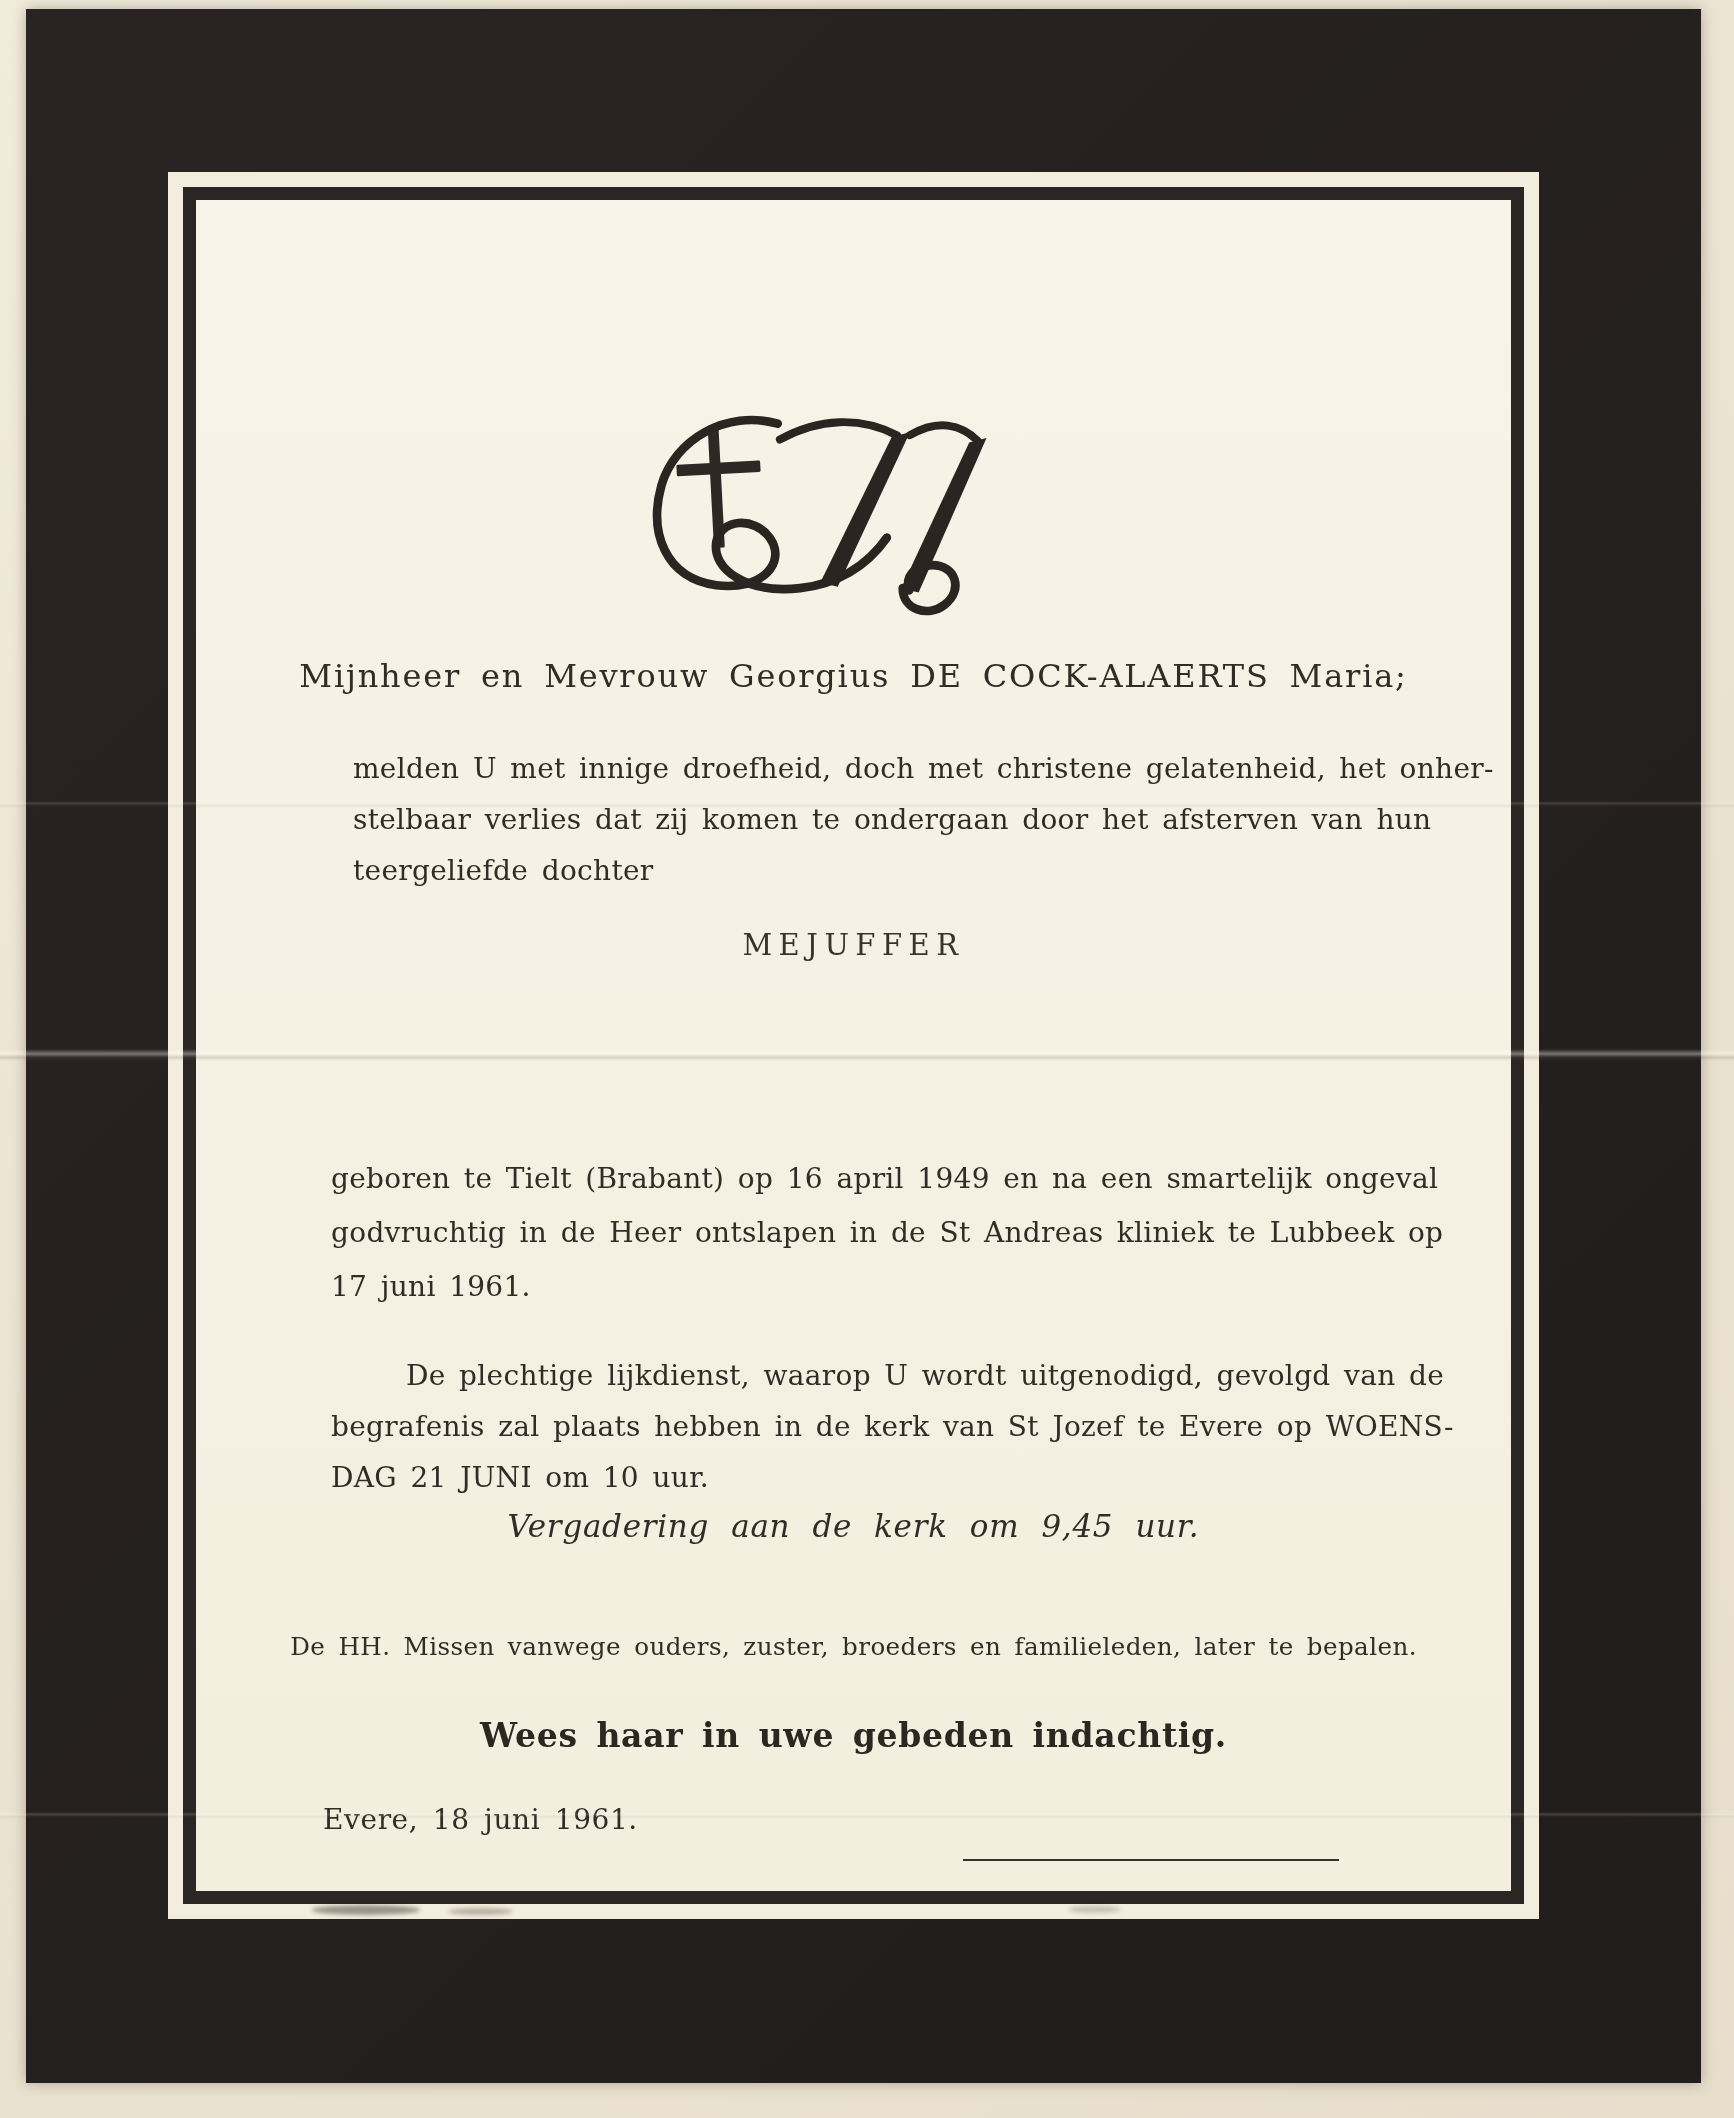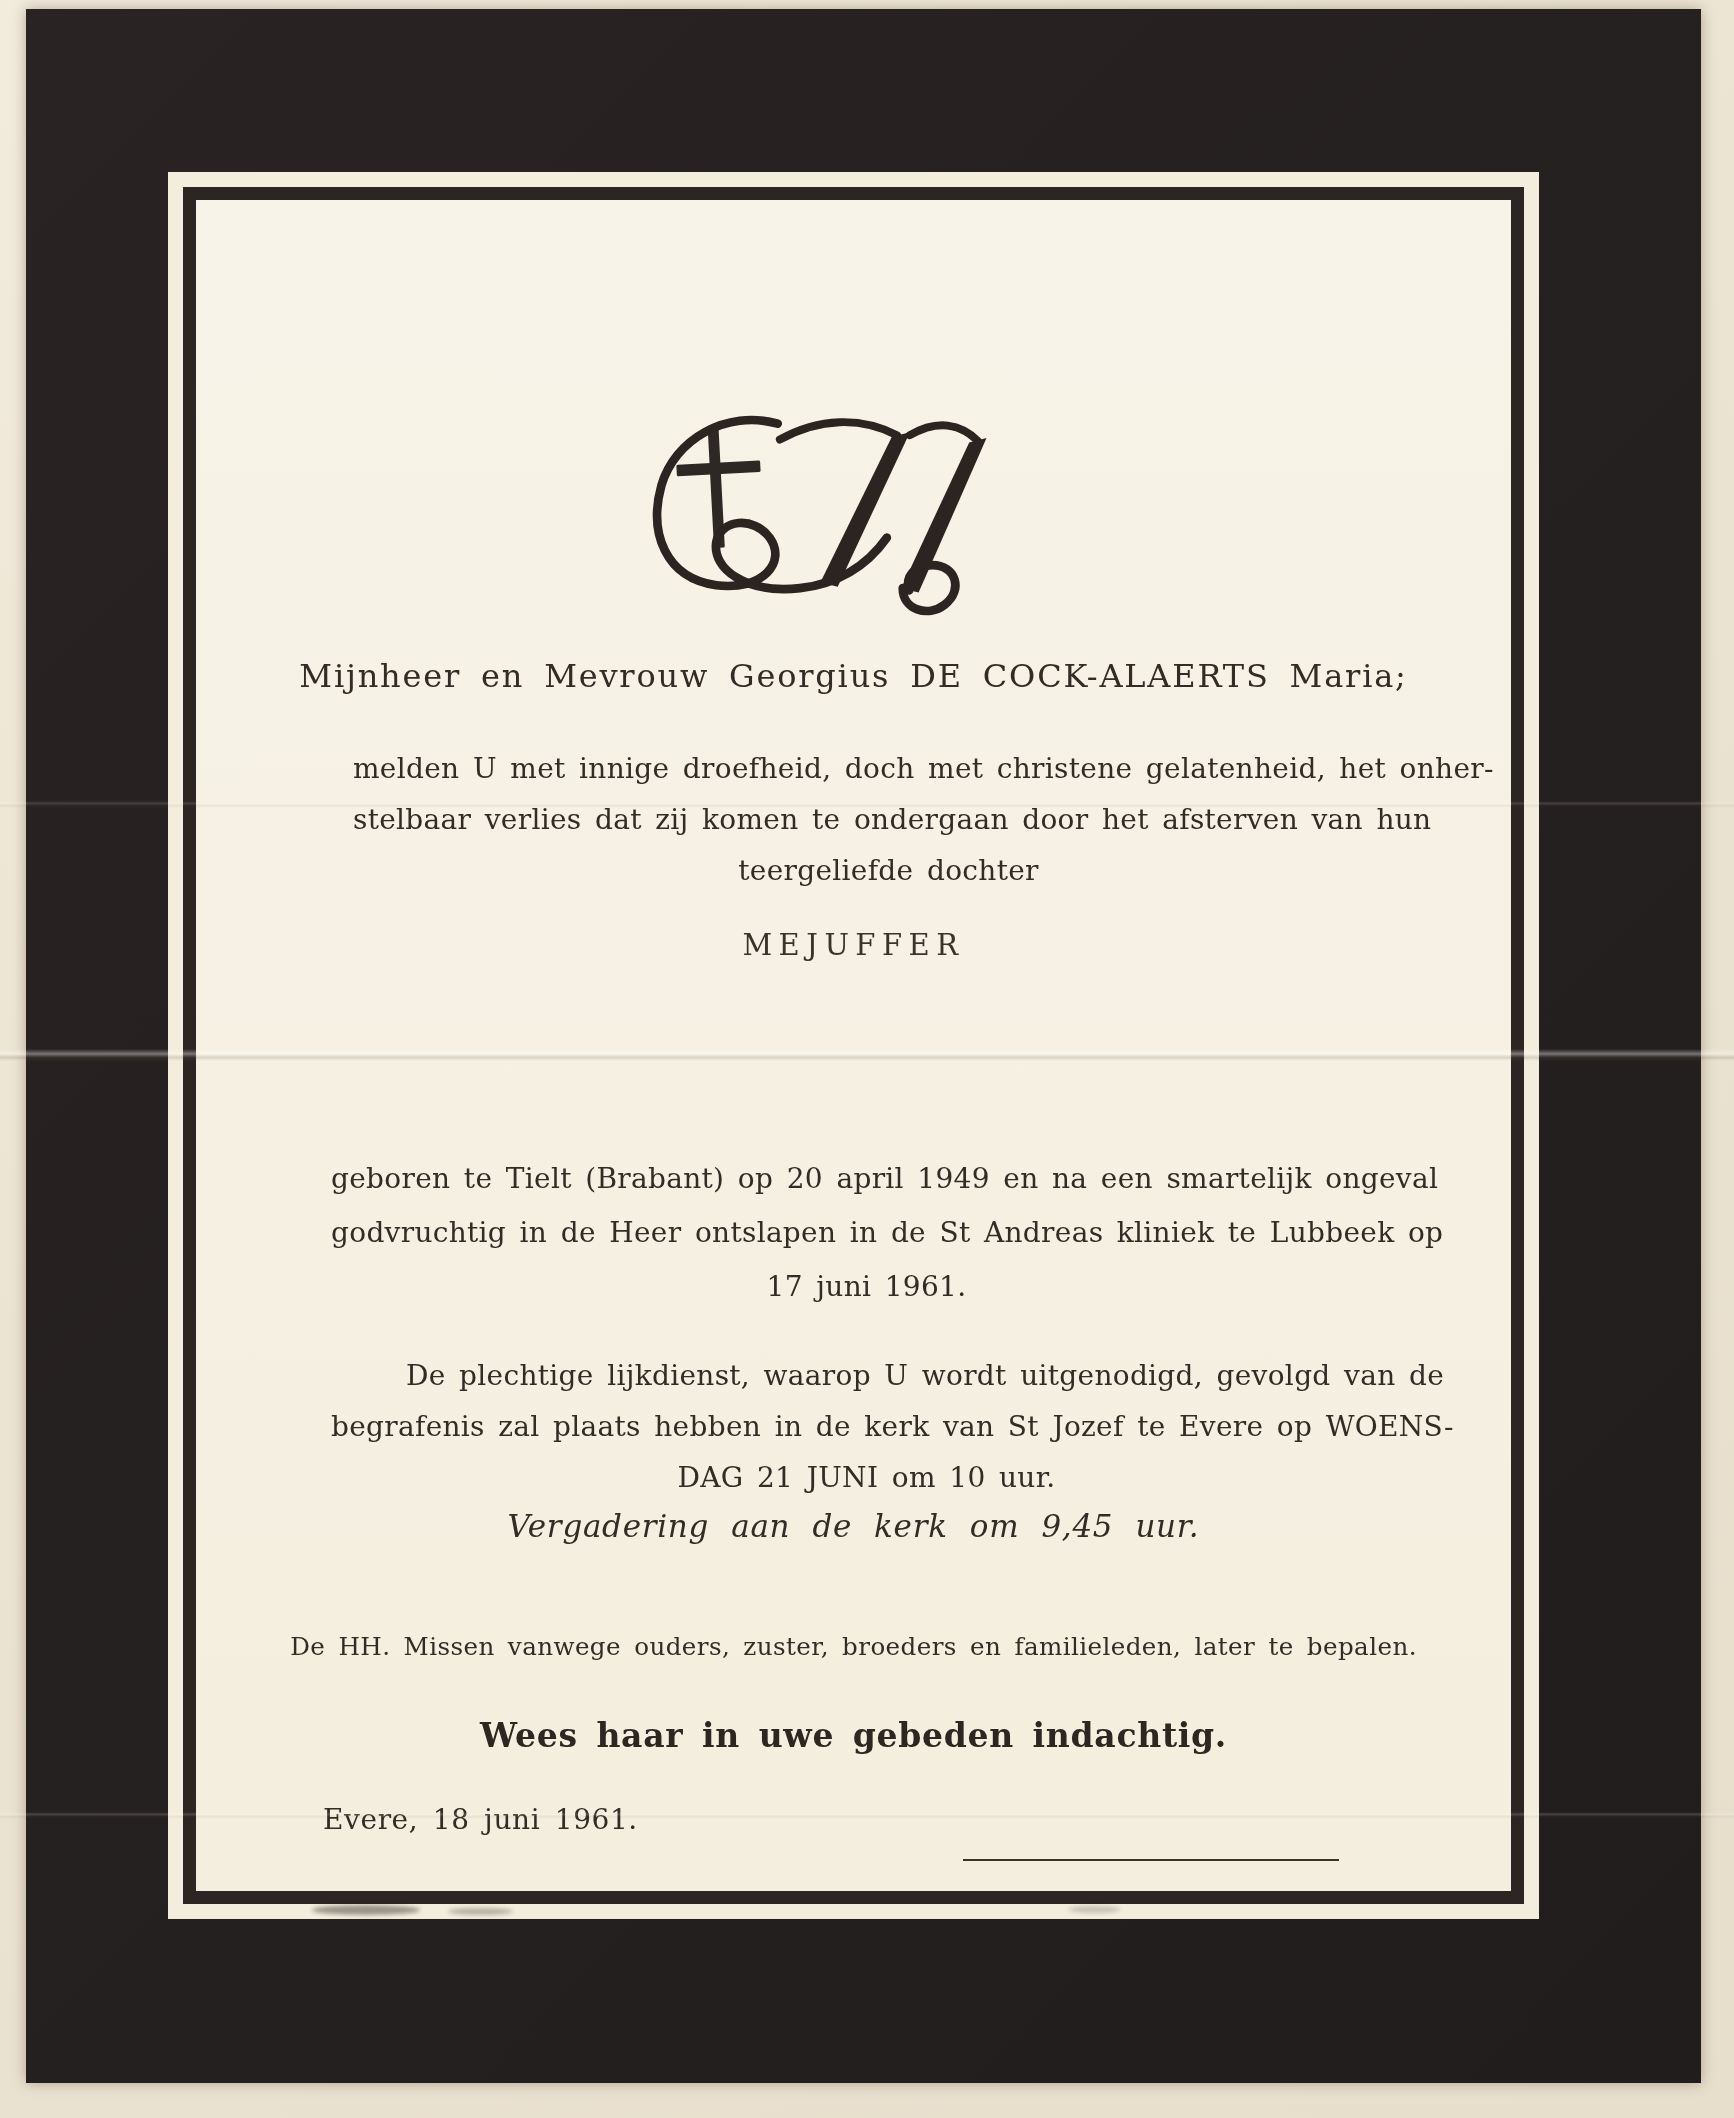--- a/index.html
+++ b/index.html
@@ -32,21 +32,21 @@
   .monogram{position:absolute;left:422px;top:202px;width:409px;height:228px;}
 
   
   .txt{color:#332c26;}
   .salutation{
     position:absolute;top:457px;left:0;right:0;text-align:center;
     font-size:32px;letter-spacing:1.8px;word-spacing:8px;
   }
   .para{position:absolute;left:135px;width:1071px;font-size:28px;word-spacing:4.3px;letter-spacing:0.3px;}
   .jl{text-align:justify;text-align-last:justify;-moz-text-align-last:justify;white-space:nowrap;}
-  .ll{text-align:center;}
+  .ll{text-align:left;}
   .para-announce{top:543px;line-height:51px;margin-left:22px;}
   .para-birth{top:952px;line-height:54px;}
   .para-funeral{top:1150px;line-height:51px;}
   .indent1{padding-left:75px;}
 
   .mejuffer{
     position:absolute;top:728px;left:0;right:0;text-align:center;
     font-size:29px;letter-spacing:6.5px;word-spacing:2.9px;color:#3a332c;
   }
   .name-row{position:absolute;top:798px;left:0;right:0;text-align:center;}
@@ -128,21 +128,21 @@
           <div class="para para-announce txt">
             <div class="jl">melden U met innige droefheid, doch met christene gelatenheid, het onher-</div>
             <div class="jl">stelbaar verlies dat zij komen te ondergaan door het afsterven van hun</div>
             <div class="ll">teergeliefde dochter</div>
           </div>
 
           <div class="mejuffer txt">MEJUFFER</div>
 
 
           <div class="para para-birth txt">
-            <div class="jl">geboren te Tielt (Brabant) op 20 april 1949 en na een smartelijk ongeval</div>
+            <div class="jl">geboren te Tielt (Brabant) op 16 april 1949 en na een smartelijk ongeval</div>
             <div class="jl">godvruchtig in de Heer ontslapen in de St Andreas kliniek te Lubbeek op</div>
             <div class="ll">17 juni 1961.</div>
           </div>
 
           <div class="para para-funeral txt">
             <div class="jl indent1">De plechtige lijkdienst, waarop U wordt uitgenodigd, gevolgd van de</div>
             <div class="jl">begrafenis zal plaats hebben in de kerk van St Jozef te Evere op WOENS-</div>
             <div class="ll">DAG 21 JUNI om 10 uur.</div>
           </div>
 

